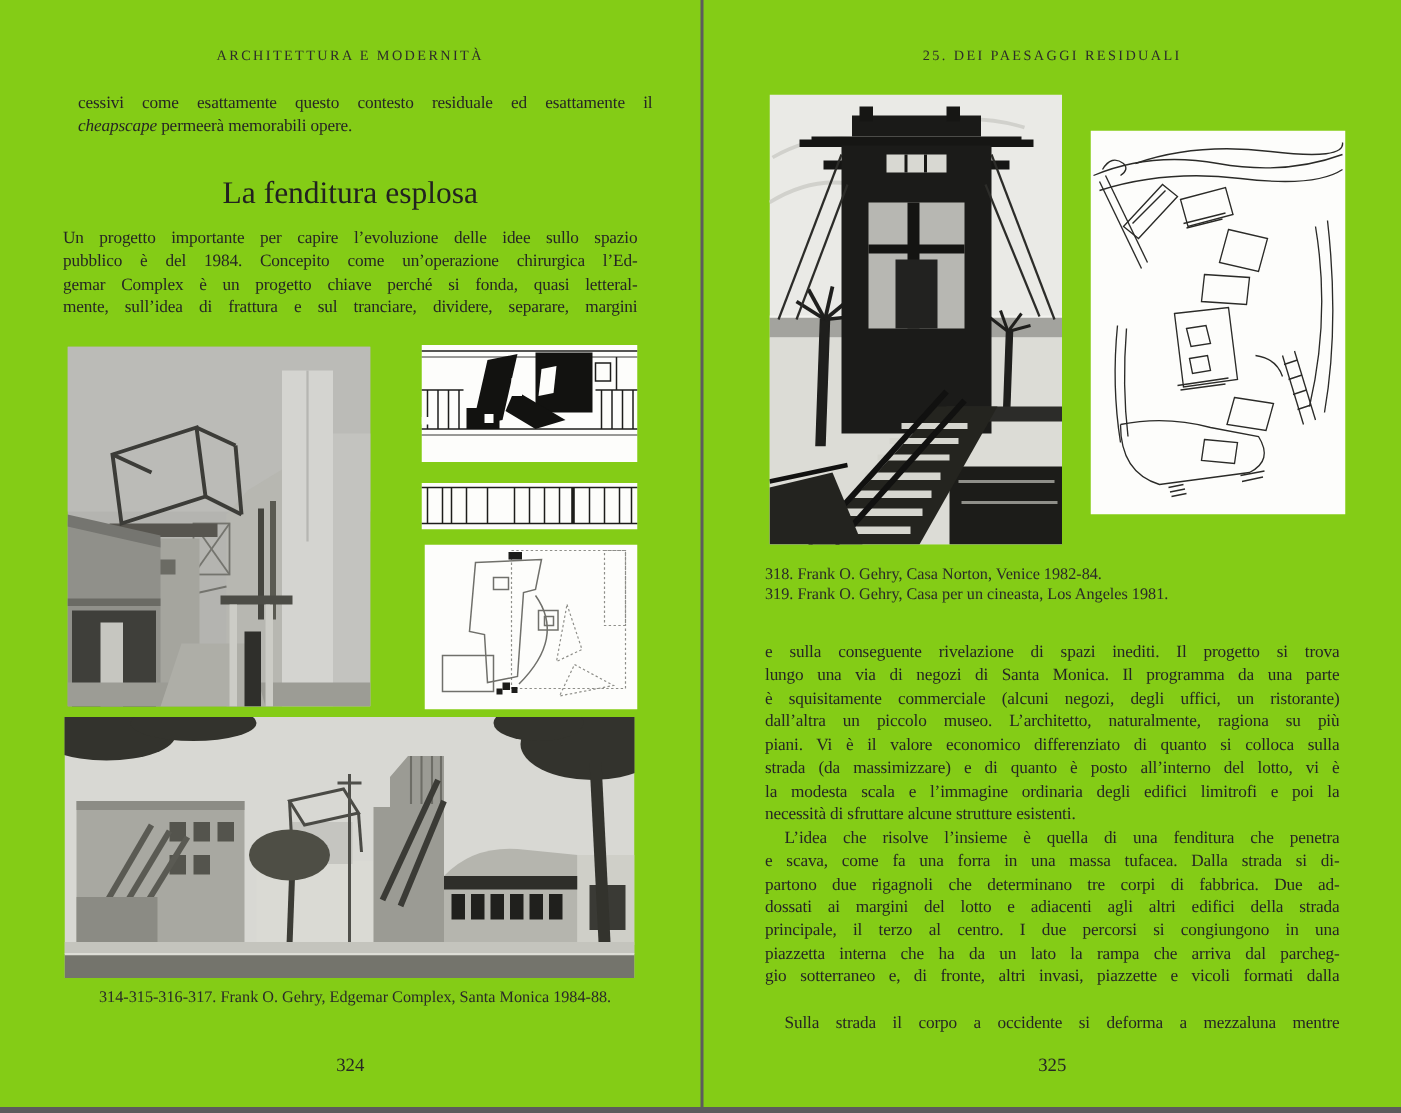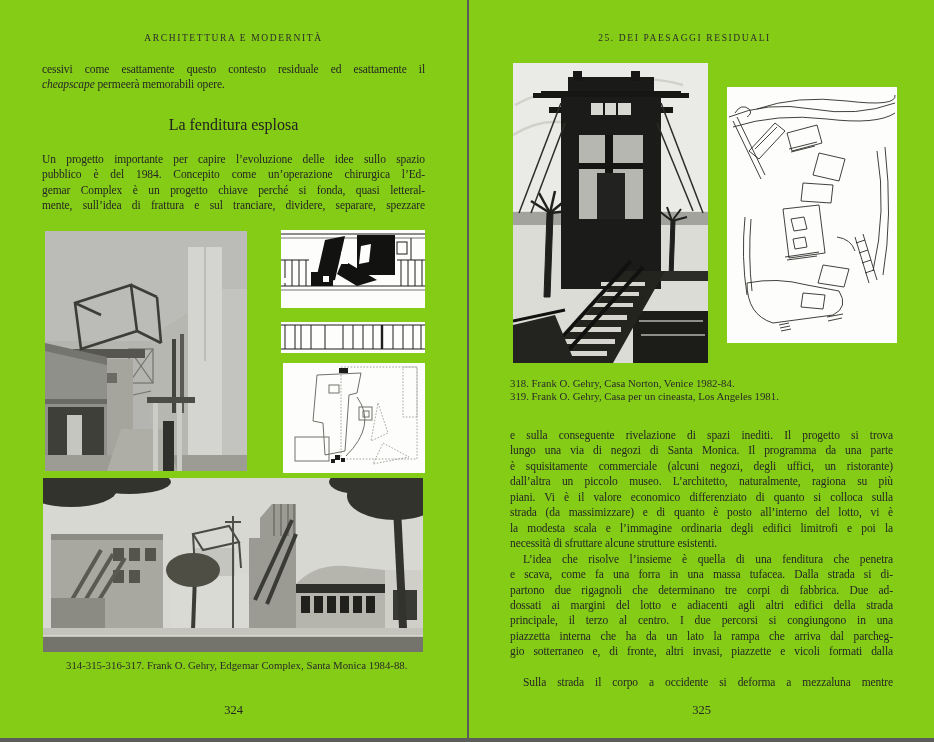--- a/index.html
+++ b/index.html
@@ -11,55 +11,55 @@
   .page{position:absolute;top:0;height:742px;}
   .page-left{left:0;width:467px;}
   .page-right{left:469px;width:465px;}
   .divider{position:absolute;left:467px;top:0;width:2px;height:742px;background:#5c5c5c;}
   .bottom-rule{position:absolute;left:0;bottom:0;width:934px;height:4px;background:#5c5c5c;}
   .running-head{
     position:absolute;top:33px;font-size:9.5px;letter-spacing:1.6px;
     text-align:center;color:#2c2c2a;
   }
   .rh-l{left:42px;width:383px;}
-  .rh-r{left:24px;width:383px;}
+  .rh-r{left:41px;width:383px;}
   .body-text{position:absolute;font-size:11.5px;line-height:15.45px;letter-spacing:-0.1px;overflow:hidden;}
   .tline{text-align:justify;}
   .tline.jfull{text-align-last:justify;}
   .tline.indent{text-indent:13px;}
   .section-heading{
     position:absolute;left:42px;width:383px;top:116px;
-    font-size:16px;text-align:center;color:#222220;
+    font-size:21px;text-align:center;color:#222220;
   }
   .caption{position:absolute;font-size:10.8px;line-height:12.8px;color:#2a2a28;}
   .page-number{position:absolute;top:703px;width:383px;text-align:center;font-size:12.5px;}
   figure{margin:0;position:absolute;}
   figure svg{display:block;}
 </style>
 </head>
 <body>
 
 <div class="spread">
 
   <div class="page page-left">
 
     <div class="running-head rh-l">ARCHITETTURA E MODERNITÀ</div>
 
-    <div class="body-text" style="left:42px;top:62px;width:383px;font-family:Liberation Serif, serif;">
+    <div class="body-text" style="left:52px;top:62px;width:383px;font-family:Liberation Serif, serif;">
         <div class="tline jfull">cessivi come esattamente questo contesto residuale ed esattamente il</div>
         <div class="tline"><i>cheapscape</i> permeerà memorabili opere.</div>
       </div>
 
     <div class="section-heading">La fenditura esplosa</div>
 
     <div class="body-text" style="left:42px;top:152px;width:383px;">
         <div class="tline jfull">Un progetto importante per capire l’evoluzione delle idee sullo spazio</div>
         <div class="tline jfull">pubblico è del 1984. Concepito come un’operazione chirurgica l’Ed-</div>
         <div class="tline jfull">gemar Complex è un progetto chiave perché si fonda, quasi letteral-</div>
-        <div class="tline jfull">mente, sull’idea di frattura e sul tranciare, dividere, separare, spezzare</div>
+        <div class="tline jfull">mente, sull’idea di frattura e sul tranciare, dividere, separare, margini</div>
       </div>
 
     <figure style="left:45px;top:231px;">
       <svg width="202" height="240" viewBox="0 0 202 240">
         <rect width="202" height="240" fill="#b4b4b0"></rect>
         <rect width="202" height="110" fill="#bbbbb7"></rect>
 
         <rect x="177" y="58" width="25" height="182" fill="#c3c3bf"></rect>
         <rect x="143" y="16" width="34" height="224" fill="#d4d4d0"></rect>
         <line x1="160" y1="16" x2="160" y2="130" stroke="#b6b6b2" stroke-width="1.5"></line>

